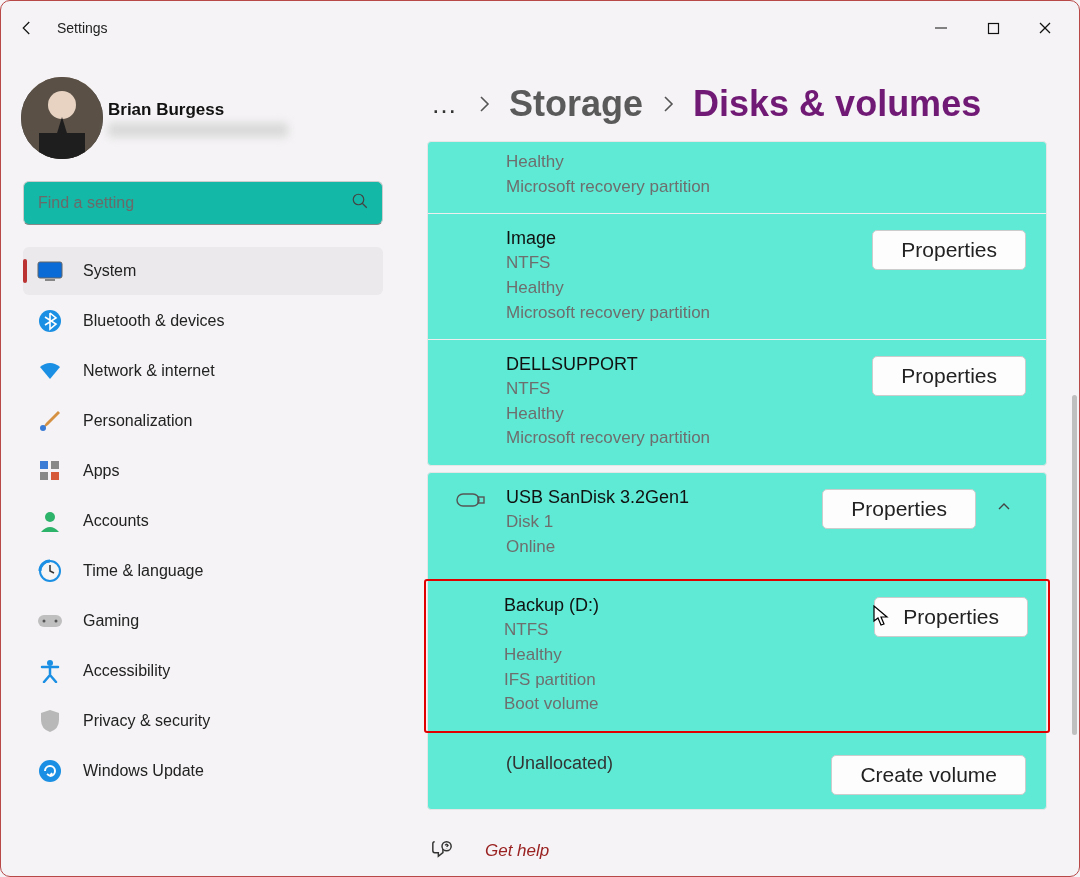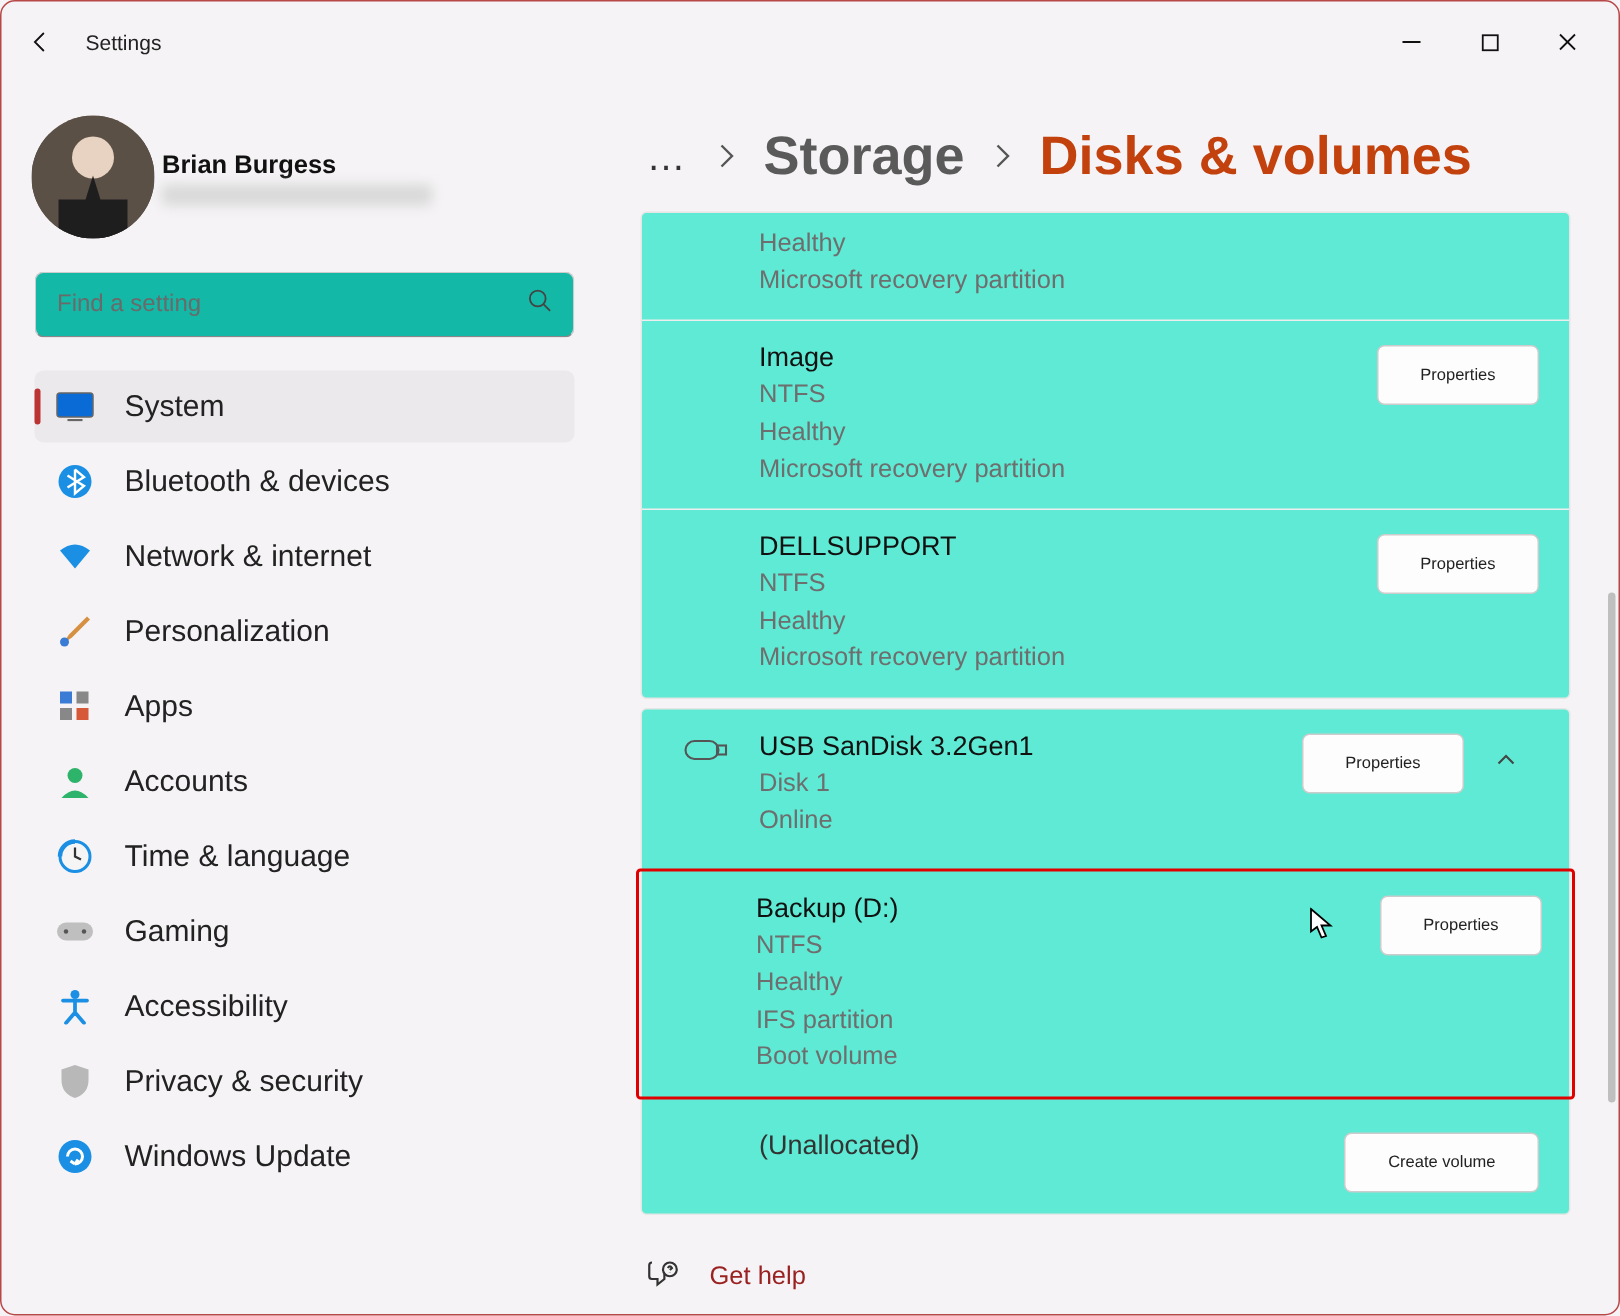--- a/index.html
+++ b/index.html
@@ -20,48 +20,48 @@
   .profile { display: flex; align-items: center; gap: 5px; margin-bottom: 22px; margin-left: -2px; }
   .avatar { width: 82px; height: 82px; border-radius: 50%; background: radial-gradient(circle at 50% 10%, #6b5546 0 18px, #e2cfbf 18px 30px, transparent 30px), #404040; background-blend-mode:normal; display:flex; justify-content:center; overflow:hidden; }
   .name { font-size: 17px; font-weight: 600; color: #111; margin-bottom:3px; }
   .sub { font-size:13px; color:#888; filter: blur(4px); width:180px; height:14px; background:#d9d9d9; border-radius:4px;}
   .search { position: relative; margin-bottom: 22px; }
   .search input { width: 100%; height: 44px; border: 1px solid #ccc; border-bottom: 1.5px solid #888; border-radius: 6px; background: #14b8a6; padding: 0 44px 0 14px; font-size: 16px; color: #333; }
   .search input::placeholder { color: #6a6a6a; }
   .search-ic { position: absolute; right: 14px; top: 50%; transform: translateY(-50%); color: #444; }
 
   .nav { display: flex; flex-direction: column; gap: 2px; }
-  .nav-item { display: flex; align-items: center; height: 48px; border-radius: 6px; padding: 0 10px 0 14px; gap: 20px; font-size: 20px; color: #222; position: relative; }
+  .nav-item { display: flex; align-items: center; height: 48px; border-radius: 6px; padding: 0 10px 0 14px; gap: 20px; font-size: 16px; color: #222; position: relative; }
   .nav-item.active { background: #ebe9eb; }
   .nav-item.active::before { content:""; position:absolute; left:0; top:12px; bottom:12px; width:4px; background:#b33; border-radius:2px;}
   .nav-ic { width: 26px; height: 26px; display:flex; align-items:center; justify-content:center; }
 
   
   .main { flex: 1; padding: 28px 32px 0 28px; overflow:hidden; position:relative; }
   .breadcrumb { display: flex; align-items: center; gap: 18px; margin-bottom: 16px; margin-left: 4px; }
   .crumb-dots { font-size: 26px; letter-spacing: 2px; color:#333;}
   .crumb-ch { color:#555;}
   .crumb-a { font-size: 36px; font-weight: 600; color: #5a5a5a; }
-  .crumb-b { font-size: 36px; font-weight: 600; color: #c2410c; }
+  .crumb-b { font-size: 36px; font-weight: 600; color: #701a75; }
 
   .list { display:flex; flex-direction:column; gap:6px; }
   .card { background:#5eead4; border:1px solid #e6e6e6; border-radius:4px; }
   .row { display:flex; align-items:flex-start; padding:14px 20px 14px 78px; min-height:60px; position:relative;}
   .row + .row { border-top:1px solid #eee;}
   .row.disk { padding-left: 20px; }
   .disk-ic { width:46px; display:flex; align-items:center; justify-content:center; padding-top:6px; margin-right:12px; color:#555;}
   .col { flex:1; }
   .r-title { font-size:18px; color:#111; margin-bottom:2px;}
   .r-sub { font-size:17px; color:#6e6e6e; line-height:1.45;}
-  .btn { height:40px; border:1px solid #ccc; background:#fdfdfd; border-radius:5px; font-size:11px; color:#222; padding:0 28px; display:flex; align-items:center; margin-top:2px;}
+  .btn { height:40px; border:1px solid #ccc; background:#fdfdfd; border-radius:5px; font-size:21px; color:#222; padding:0 28px; display:flex; align-items:center; margin-top:2px;}
   .chev { width:44px; height:44px; display:flex; align-items:center; justify-content:center; color:#444; margin-top:-2px; margin-left:6px;}
   .partial { padding-top:8px; padding-bottom:14px;}
   .highlight { border:2.5px solid #e10000; border-radius:3px; margin: 6px -4px; }
 
-  .help { display:flex; align-items:center; gap:20px; margin-top:28px; margin-left:4px; }
+  .help { display:flex; align-items:center; gap:32px; margin-top:28px; margin-left:4px;font-style:italic; }
   .help-link { color:#9a2121; font-size:17px;}
   .help-ic { color:#333;}
 
   .scroll-ind { position:absolute; right:2px; top:340px; width:5px; height:340px; background:#bfbfbf; border-radius:3px;}
   .cursor { position:absolute; left:872px; top:604px; pointer-events:none; }
 </style>
 </head>
 <body>
 
 <div class="titlebar">

